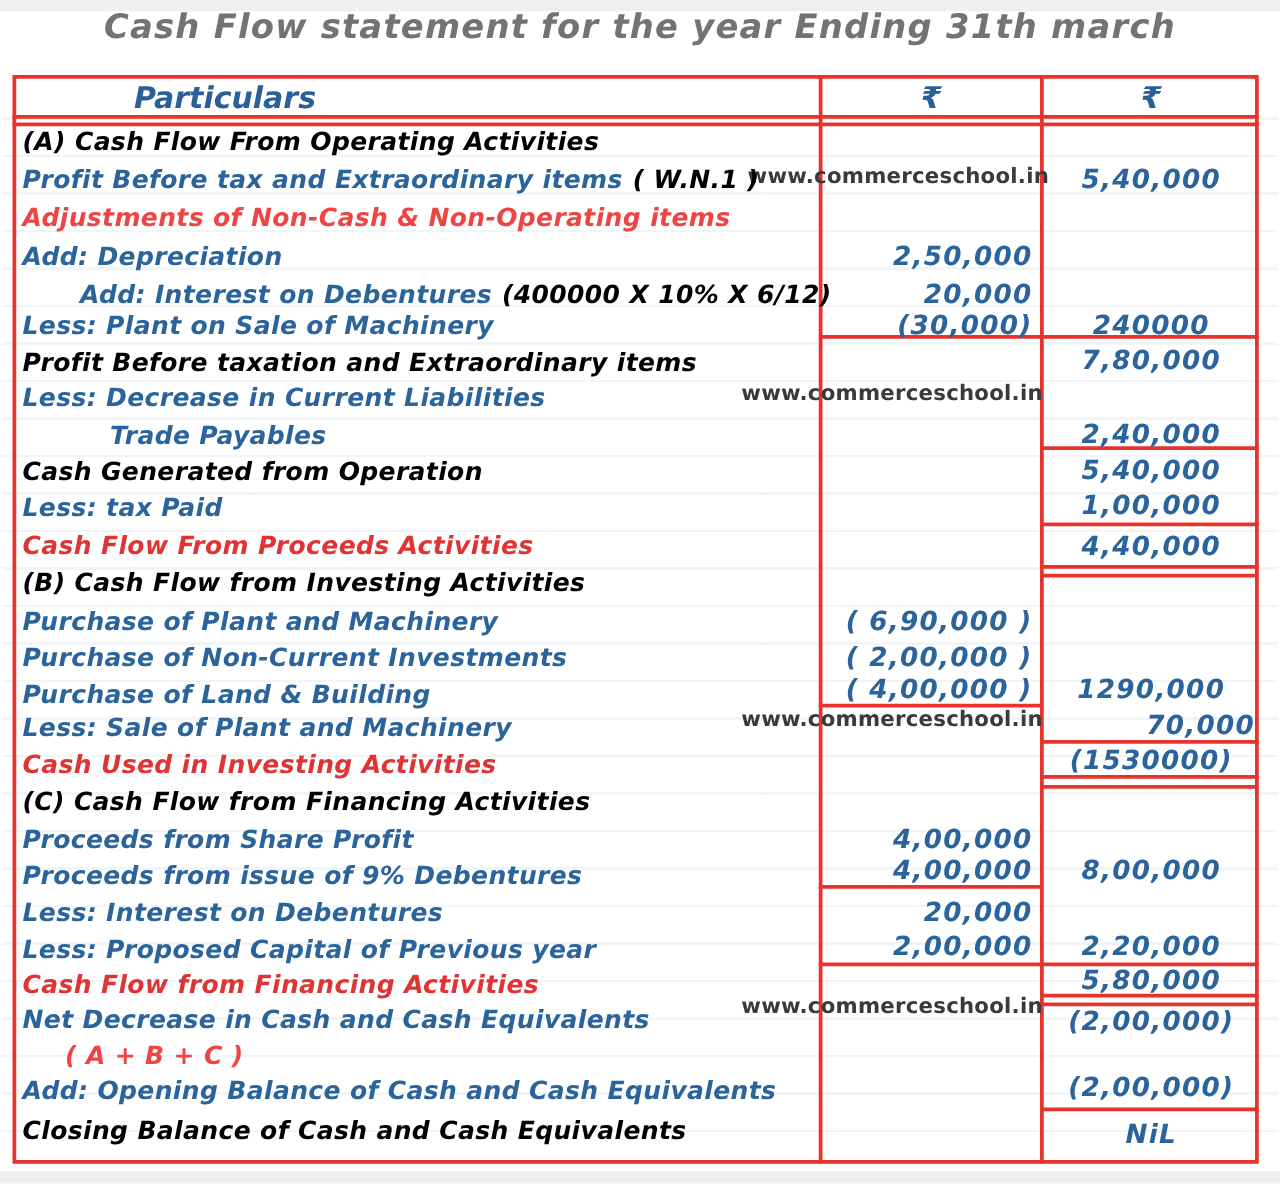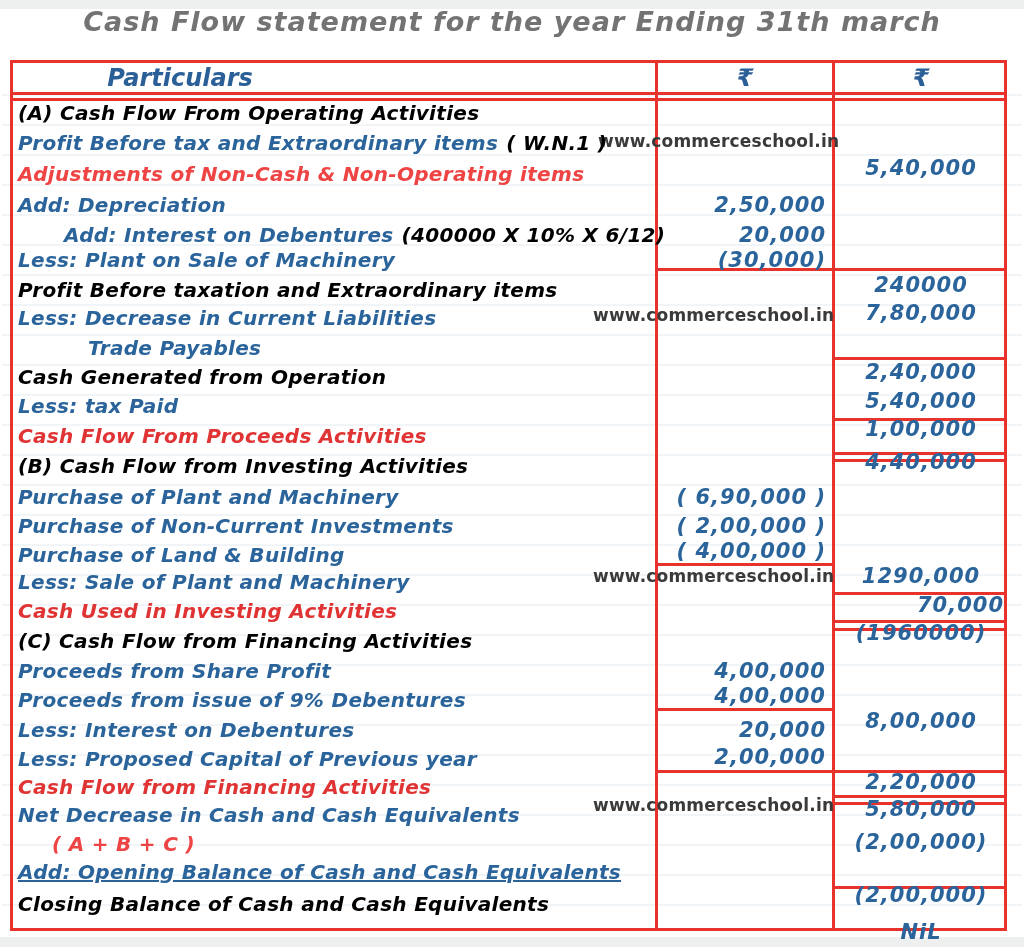--- a/index.html
+++ b/index.html
@@ -32,21 +32,21 @@
     letter-spacing:.3px;white-space:nowrap;line-height:28px;
   }
   .lbl .note{margin-left:8px;}
   .g{color:#000000;} .b{color:#2a649b;} .rd{color:#e03434;} .k{color:#ef4444;text-align:right;}
   .ind1{left:88px;} .ind2{left:52px;}
   .amt{
     position:absolute;font-size:21px;font-style:italic;font-weight:bold;color:#2a649b;
     letter-spacing:1px;line-height:28px;white-space:nowrap;
   }
   .c2{left:658px;width:168px;text-align:right;padding-right:10px;}
-  .c3{left:838px;width:166px;text-align:center;margin-top:25px;}
+  .c3{left:838px;width:166px;text-align:center;}
   .c3.r{text-align:right;padding-right:16px;}
   .wm{
     position:absolute;font-size:17px;font-weight:bold;color:#3a3a3a;
     font-style:normal;letter-spacing:.2px;white-space:nowrap;
   }
 </style>
 </head>
 <body>
 
 <div class="strip top"></div>
@@ -104,21 +104,21 @@
 <div class="lbl b" style="top:568px;"><span>Less:  Sale of Plant and Machinery</span></div>
 <div class="lbl rd" style="top:597px;"><span>Cash Used in Investing Activities</span></div>
 <div class="lbl g" style="top:627px;"><span>(C) Cash Flow from Financing Activities</span></div>
 <div class="lbl b" style="top:657px;"><span>Proceeds from Share Profit</span></div>
 <div class="lbl b" style="top:686px;"><span>Proceeds from issue of 9% Debentures</span></div>
 <div class="lbl b" style="top:716px;"><span>Less:  Interest on Debentures</span></div>
 <div class="lbl b" style="top:745px;"><span>Less:  Proposed Capital of Previous year</span></div>
 <div class="lbl rd" style="top:773px;"><span>Cash Flow from Financing Activities</span></div>
 <div class="lbl b" style="top:801px;"><span>Net Decrease in Cash and Cash Equivalents</span></div>
 <div class="lbl k ind2" style="top:830px;"><span>( A + B + C )</span></div>
-<div class="lbl b" style="top:858px;text-decoration:underline;"><span>Add: Opening Balance of Cash and Cash Equivalents</span></div>
+<div class="lbl b" style="top:858px;"><span>Add: Opening Balance of Cash and Cash Equivalents</span></div>
 <div class="lbl g" style="top:890px;"><span>Closing Balance of Cash and Cash Equivalents</span></div>
 
 <div class="amt c2" style="top:191px;">2,50,000</div>
 <div class="amt c2" style="top:221px;">20,000</div>
 <div class="amt c2" style="top:246px;">(30,000)</div>
 <div class="amt c2" style="top:483px;">( 6,90,000 )</div>
 <div class="amt c2" style="top:512px;">( 2,00,000 )</div>
 <div class="amt c2" style="top:537px;">( 4,00,000 )</div>
 <div class="amt c2" style="top:657px;">4,00,000</div>
 <div class="amt c2" style="top:682px;">4,00,000</div>
@@ -127,19 +127,19 @@
 
 <div class="amt c3" style="top:129px;">5,40,000</div>
 <div class="amt c3" style="top:246px;">240000</div>
 <div class="amt c3" style="top:274px;">7,80,000</div>
 <div class="amt c3" style="top:333px;">2,40,000</div>
 <div class="amt c3" style="top:362px;">5,40,000</div>
 <div class="amt c3" style="top:390px;">1,00,000</div>
 <div class="amt c3" style="top:423px;">4,40,000</div>
 <div class="amt c3" style="top:537px;">1290,000</div>
 <div class="amt c3 r" style="top:566px;">70,000</div>
-<div class="amt c3" style="top:594px;">(1960000)</div>
+<div class="amt c3" style="top:594px;">(1530000)</div>
 <div class="amt c3" style="top:682px;">8,00,000</div>
 <div class="amt c3" style="top:743px;">2,20,000</div>
 <div class="amt c3" style="top:770px;">5,80,000</div>
 <div class="amt c3" style="top:803px;">(2,00,000)</div>
 <div class="amt c3" style="top:856px;">(2,00,000)</div>
 <div class="amt c3" style="top:893px;">NiL</div>
 
 </body></html>

